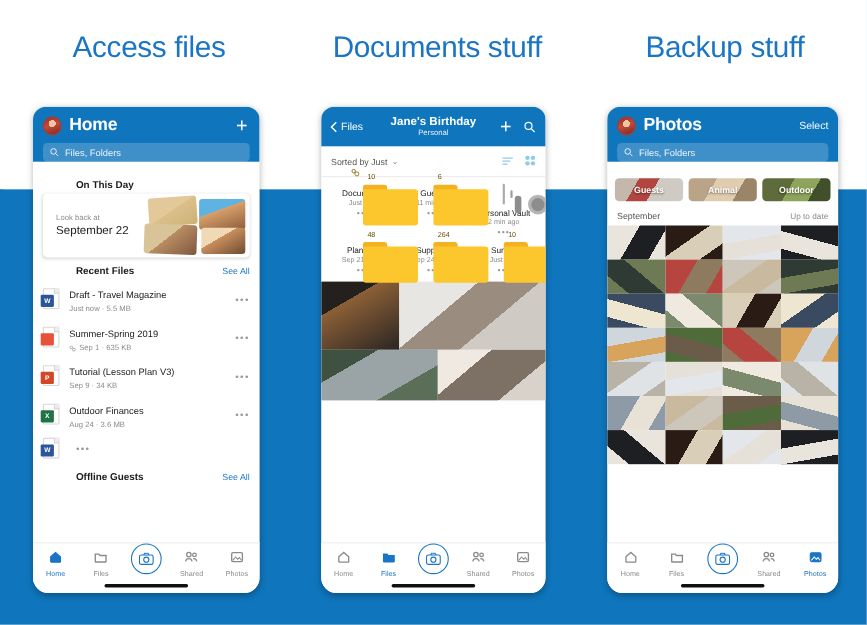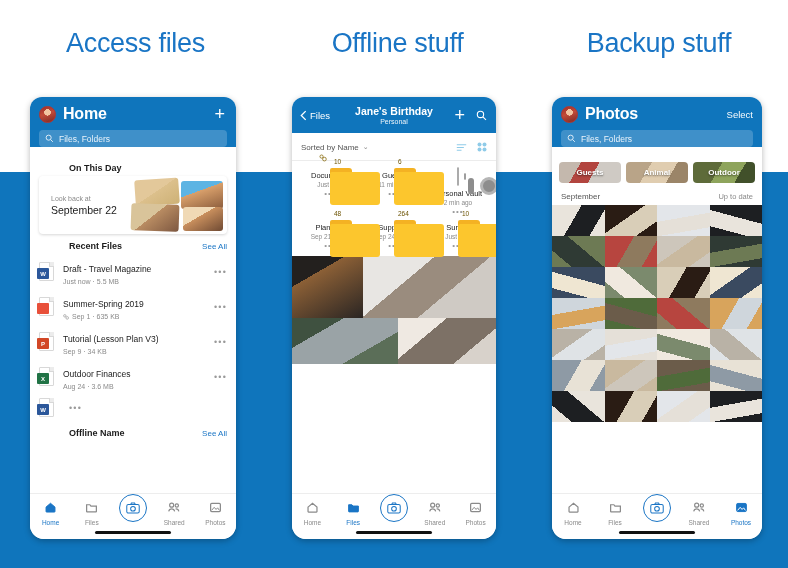--- a/index.html
+++ b/index.html
@@ -196,21 +196,21 @@
     width:76px; height:3px; background:#111; border-radius:2px;
   }
 </style>
 </head>
 <body>
 
 <div class="bg-blue"></div>
 
 <div class="headings">
   <div class="heading h1">Access files</div>
-  <div class="heading h2">Offline stuff</div>
+  <div class="heading h2">Documents stuff</div>
   <div class="heading h3">Backup stuff</div>
 </div>
 
 <div class="phone" id="phone1">
   <div class="hdr">
     <div class="hdr-row">
       <div class="avatar"></div>
       <div class="hdr-title">Home</div>
       <div class="hdr-spacer"></div>
       <div class="plus-ico">+</div>
@@ -298,21 +298,21 @@
         <span class="ficon">
           <span class="pg"></span>
           <span class="fold"></span>
           <span class="badge b-word">W</span>
         </span>
         <span class="rdots">•••</span>
       </div>
     </div>
 
   <div class="sect" style="padding-bottom:1px;">
-    <div class="st">Offline Name</div>
+    <div class="st">Offline Guests</div>
     <div class="sp"></div>
     <div class="sa">See All</div>
   </div>
 
   <div class="tabbar" id="tabbar1">
       <div class="tab active"><span><svg width="13" height="13" viewBox="0 0 16 16">
             <path d="M2.5 7.5 8 2.8l5.5 4.7V13a.6.6 0 0 1-.6.6H3.1a.6.6 0 0 1-.6-.6z" fill="#1a75c5" stroke="#1a75c5" stroke-width="1.2"></path>
           </svg></span><span class="tl">Home</span></div>
       <div class="tab"><span><svg width="13" height="13" viewBox="0 0 16 16">
             <path d="M2 4.6h4l1.3 1.6h6.7v6.6a.6.6 0 0 1-.6.6H2.6a.6.6 0 0 1-.6-.6z" fill="none" stroke="#8a8a8a" stroke-width="1.5"></path>
@@ -357,21 +357,21 @@
         <span class="plus-ico">+</span>
         <svg width="11" height="11" viewBox="0 0 16 16">
             <circle cx="6.5" cy="6.5" r="4.6" fill="none" stroke="#fff" stroke-width="1.6"></circle>
             <line x1="10" y1="10" x2="14.5" y2="14.5" stroke="#fff" stroke-width="1.6"></line>
           </svg>
       </div>
     </div>
   </div>
 
   <div class="sortbar">
-    <span class="lbl">Sorted by Name</span>
+    <span class="lbl">Sorted by Just</span>
     <span class="cv">⌄</span>
     <span class="sp"></span>
     <span class="vi">
       <svg width="11" height="9" viewBox="0 0 14 11">
           <line x1="1" y1="2" x2="13" y2="2" stroke="#8fcbe8" stroke-width="1.4"></line>
           <line x1="1" y1="5.5" x2="10" y2="5.5" stroke="#8fcbe8" stroke-width="1.4"></line>
           <line x1="1" y1="9" x2="7" y2="9" stroke="#8fcbe8" stroke-width="1.4"></line>
         </svg>
     </span>
     <span class="vi">

